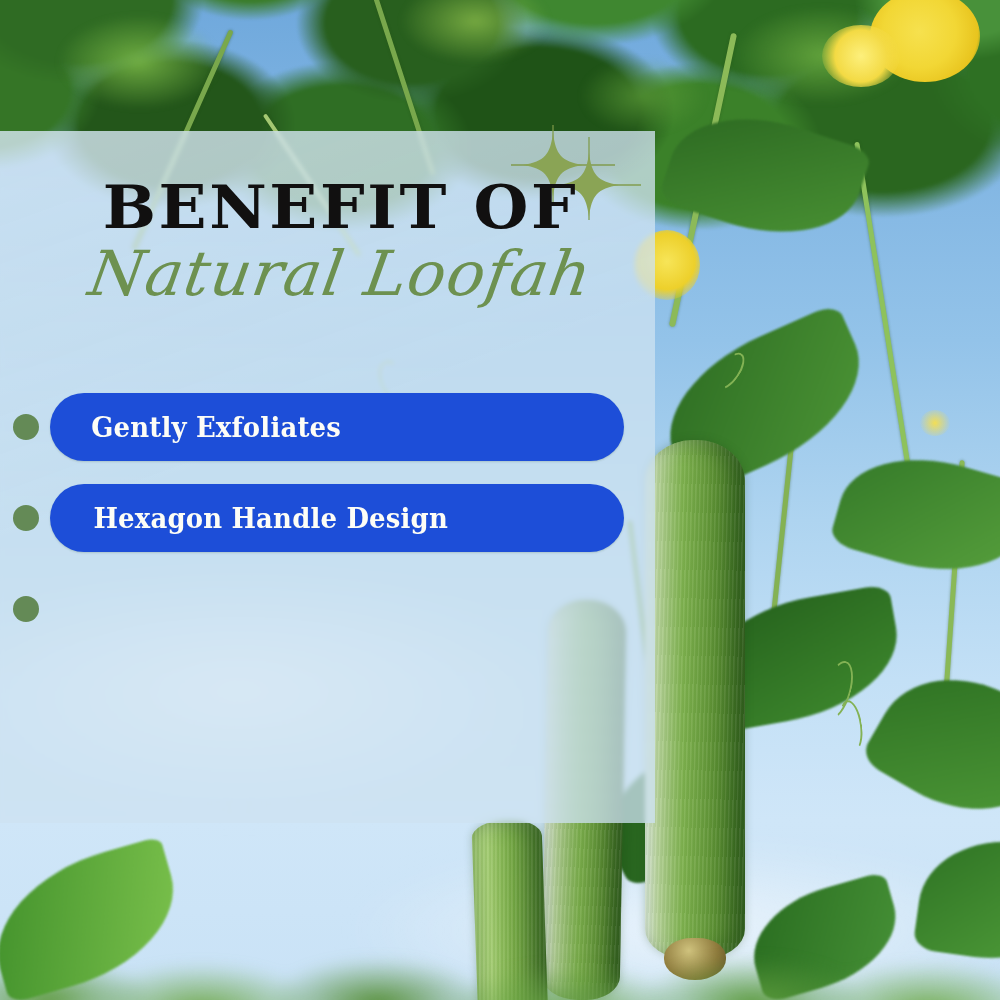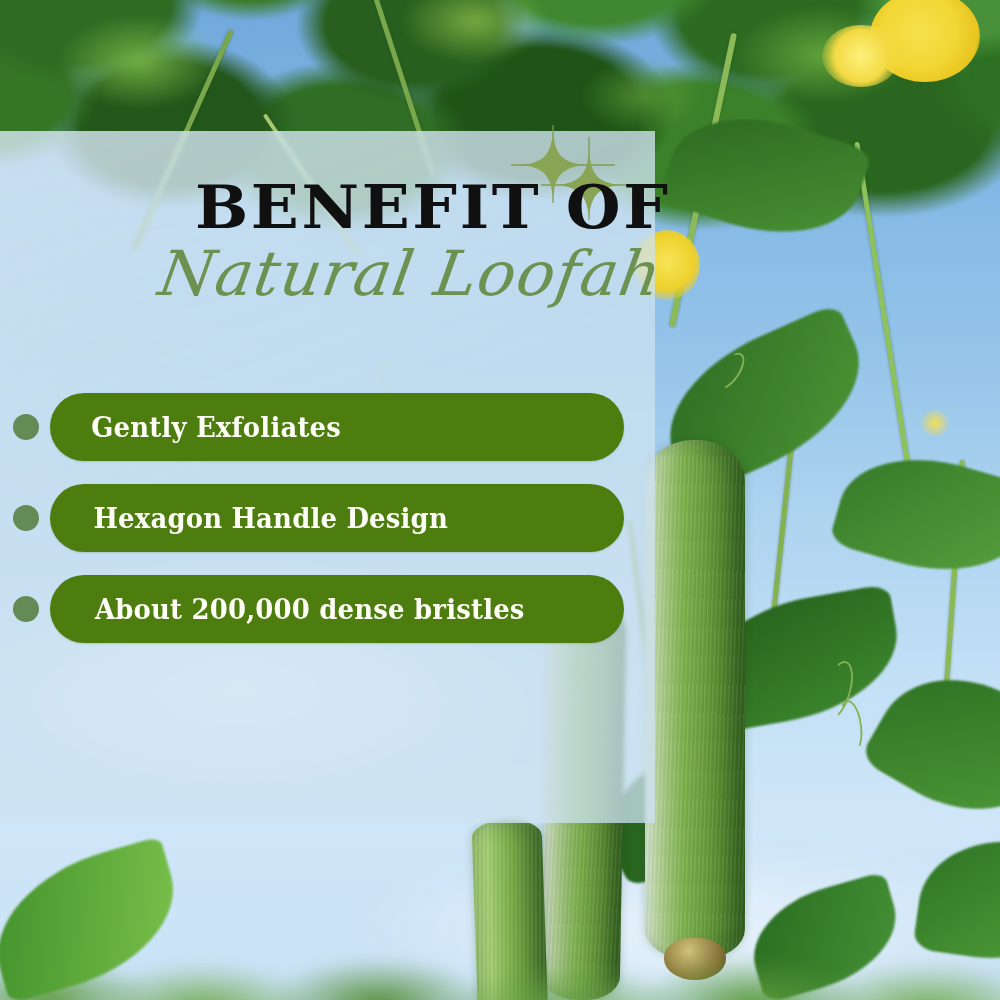--- a/index.html
+++ b/index.html
@@ -183,21 +183,21 @@
   #panel-wash {
     position:absolute; inset:0;
     background:linear-gradient(160deg, rgba(255,255,255,.18), rgba(255,255,255,0) 45%);
     pointer-events:none;
   }
 
   
   .sparkles { position:absolute; right:14px; top:-6px; width:130px; height:95px; }
 
   
-  #title-block { position:absolute; left:0; top:46px; width:655px; text-align:right;padding-left:26px; }
+  #title-block { position:absolute; left:0; top:46px; width:655px; text-align:center;padding-left:26px; }
   #title-main {
     font-family:"DejaVu Serif", serif;
     font-weight:700; font-size:60px; line-height:1;
     letter-spacing:2.5px; color:#111010;
     text-transform:uppercase;
     transform:scaleX(1.05);
   }
   #title-script {
     margin-top:4px;
     font-family:"DejaVu Serif", serif;
@@ -211,21 +211,21 @@
   #benefits {
     position:absolute; left:0; top:262px; width:655px;
     display:flex; flex-direction:column; gap:23px;
   }
   .benefit-row { display:flex; align-items:center; height:68px; }
   .bullet-dot {
     flex:0 0 auto; width:26px; height:26px; border-radius:50%;
     background:#648a56; margin-left:13px; margin-right:11px;
   }
   .pill {
-    height:68px; border-radius:34px; background:#4d7c0f;
+    height:68px; border-radius:34px; background:#1d4ed8;
     display:flex; align-items:center;
     padding:0 26px 0 36px;
     box-shadow:0 1px 2px rgba(40,70,30,.18);
   }
   .pill-text {
     color:#fdfdf6; font-family:"DejaVu Serif", serif;
     font-weight:700; font-size:27px; line-height:1;
     letter-spacing:.2px; white-space:nowrap;
     transform:scaleX(.96);
   }
@@ -321,22 +321,19 @@
 
       <div class="benefit-row r2">
         <div class="bullet-dot"></div>
         <div class="pill">
           <span class="pill-text">Hexagon Handle Design</span>
         </div>
       </div>
 
       <div class="benefit-row r3">
         <div class="bullet-dot"></div>
-        <div class="pill">
-          <span class="pill-text">About 200,000 dense bristles</span>
-        </div>
       </div>
 
 
     </div>
   </div>
 
 </div>
 
 </body></html>

